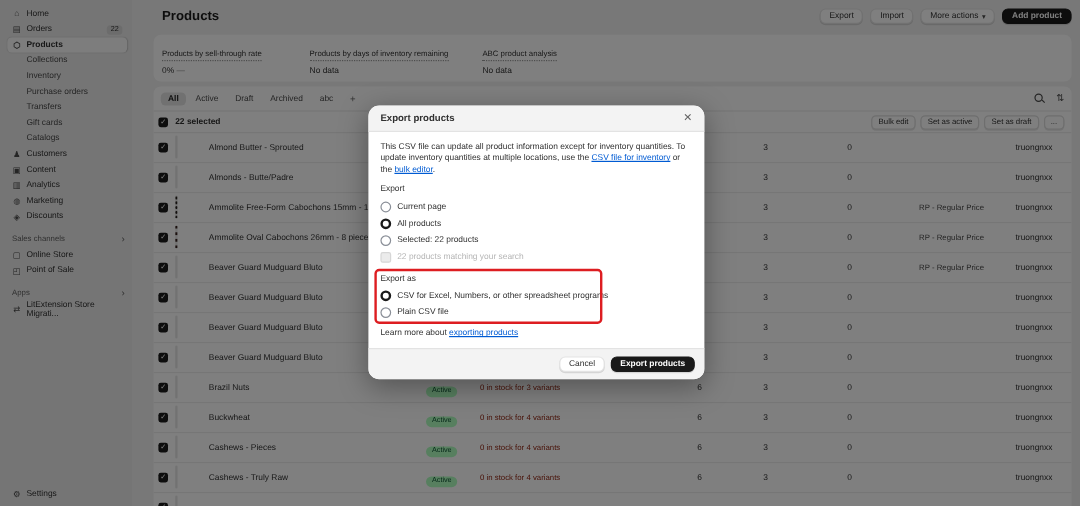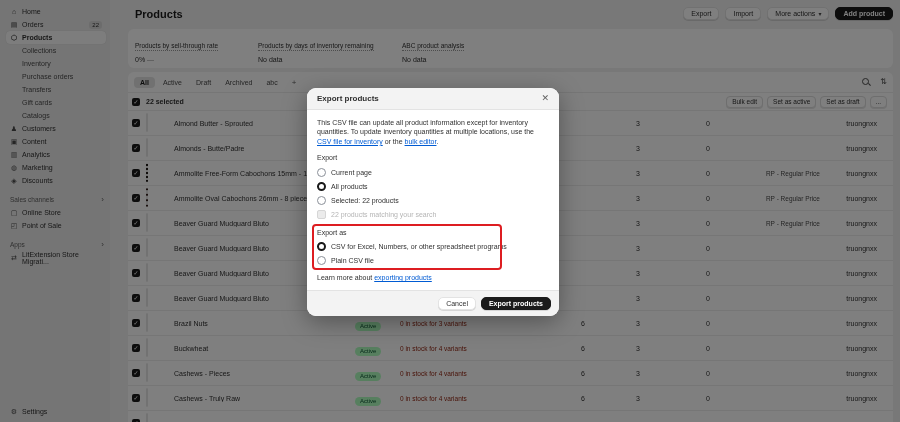--- a/index.html
+++ b/index.html
@@ -69,21 +69,21 @@
   .pname { font-size:7px; color:#303030; white-space:nowrap; overflow:hidden; }
   .pstatus { padding-left:6px; }
   .badge-active { display:inline-block; background:#affebf; color:#0c5132; font-size:6px; line-height:9px; padding:0 5px; border-radius:5px; }
   .pinv { font-size:6.5px; color:#8e1f0b; white-space:nowrap; }
   .num { font-size:7px; color:#303030; text-align:right; }
   .pprice { font-size:6.5px; color:#4a4a4a; text-align:right; padding-right:5px; white-space:nowrap; }
   .pvendor { font-size:7px; color:#303030; text-align:right; padding-right:16px; }
 
   
   .overlay { position:absolute; inset:0; background:rgba(0,0,0,0.5); z-index:5; }
-  .modal { position:absolute; left:307px; top:88px; width:252px; background:#ffffff; border-radius:9px; box-shadow:0 6px 24px rgba(0,0,0,.35); z-index:10; overflow:hidden; }
+  .modal { position:absolute; left:307px; top:88px; width:280px; background:#ffffff; border-radius:9px; box-shadow:0 6px 24px rgba(0,0,0,.35); z-index:10; overflow:hidden; }
   .modal-header { background:#f3f3f3; border-bottom:1px solid #e3e3e3; padding:6px 10px; display:flex; align-items:center; justify-content:space-between; }
   .modal-title { font-size:8px; font-weight:bold; color:#303030; }
   .modal-close { font-size:9px; color:#616161; cursor:pointer; line-height:9px; }
   .modal-body { padding:8px 10px 7px; font-size:7px; color:#303030; line-height:1.35; }
   .modal-body a, .tlink { color:#005bd3; text-decoration:underline; cursor:pointer; }
   .m-para { margin-bottom:7px; }
   .group-label { margin:2px 0 5px; }
   .opt { display:flex; align-items:center; gap:5px; margin-bottom:5px; height:9px; }
   .opt-label { font-size:7px; color:#303030; white-space:nowrap; }
   .radio { width:9px; height:9px; border-radius:50%; border:1px solid #8a8f98; background:#fff; flex:none; }

